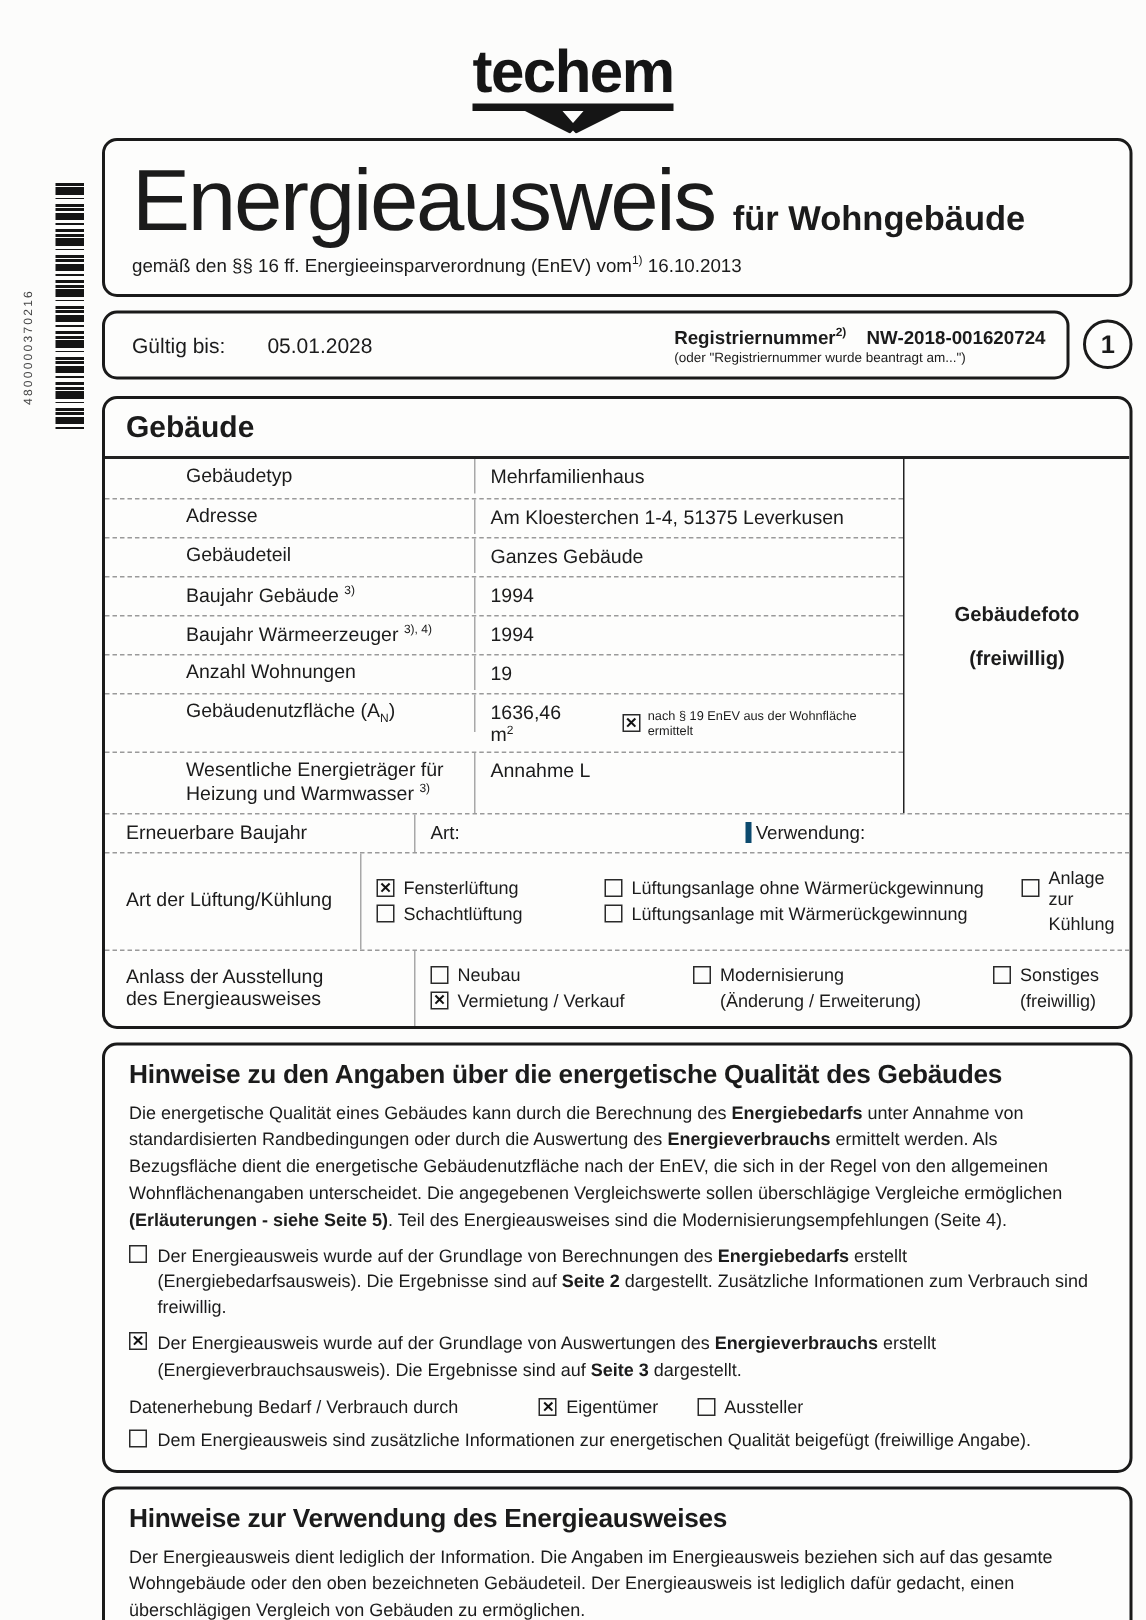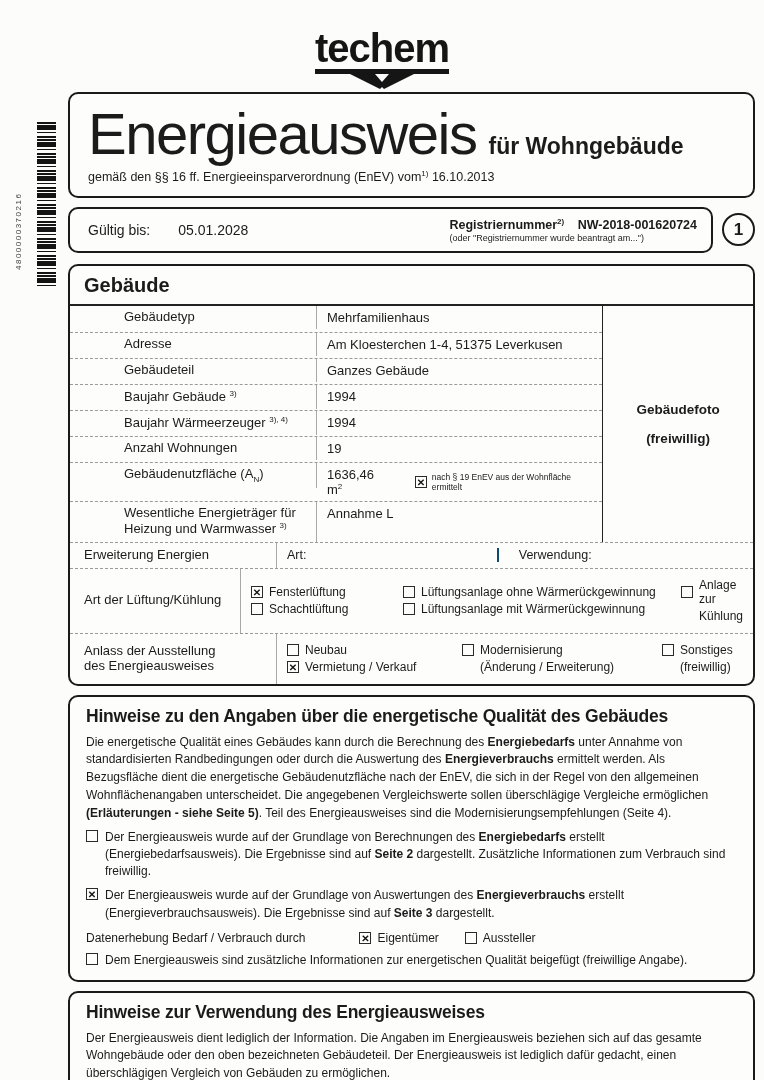--- a/index.html
+++ b/index.html
@@ -59,21 +59,21 @@
     font-size:13px; display:flex; align-items:center; line-height:1.15; }
   .tvalue { flex:1; padding:4px 10px; font-size:13px; display:flex; align-items:center; }
   .photo-cell { flex:1; border-left:1.5px solid #222; display:flex; flex-direction:column;
     align-items:center; justify-content:center; gap:14px; font-size:13.5px; font-weight:bold;
     text-align:center; }
   .small-check { display:flex; align-items:center; gap:5px; margin-left:26px; font-size:8.5px; }
   .trow-full { display:flex; border-top:1px dashed #9a9a9a; min-height:26px; }
   .trow-full .tlabel { align-items:center; }
   .split-val { display:flex; align-items:center; width:100%; font-size:12.5px; }
   .split-val .art { width:46%; }
-  .split-val .verw { flex:1; border-left:2px solid #0c4a6e; padding-left:20px; }
+  .split-val .verw { flex:1; border-left:4px solid #0c4a6e; padding-left:3px; }
   .cbgrid { display:flex; width:100%; padding:5px 0; }
   .cbcol { display:flex; flex-direction:column; justify-content:center; gap:3px; }
   .cbline { display:flex; align-items:center; gap:6px; font-size:12px; line-height:1.2; }
   .cbindent { margin-left:18px; font-size:12px; line-height:1.2; }
 
   .cb { display:inline-block; flex:0 0 auto; width:12px; height:12px; border:1.4px solid #2a2a2a;
     font-size:10px; font-weight:bold; line-height:11px; text-align:center; color:#111;
     background:#fdfdfc; }
 
   
@@ -190,21 +190,21 @@
             <div class="tvalue">Annahme L</div>
           </div>
         </div>
         <div class="photo-cell">
           <div>Gebäudefoto</div>
           <div>(freiwillig)</div>
         </div>
       </div>
 
       <div class="trow-full">
-        <div class="tlabel">Erweiterung Energien</div>
+        <div class="tlabel">Erneuerbare Baujahr</div>
         <div class="tvalue">
           <div class="split-val">
             <span class="art">Art:</span>
             <span class="verw">Verwendung:</span>
           </div>
         </div>
       </div>
 
       <div class="trow-full" style="min-height:46px;">
         <div class="tlabel">Art der Lüftung/Kühlung</div>

